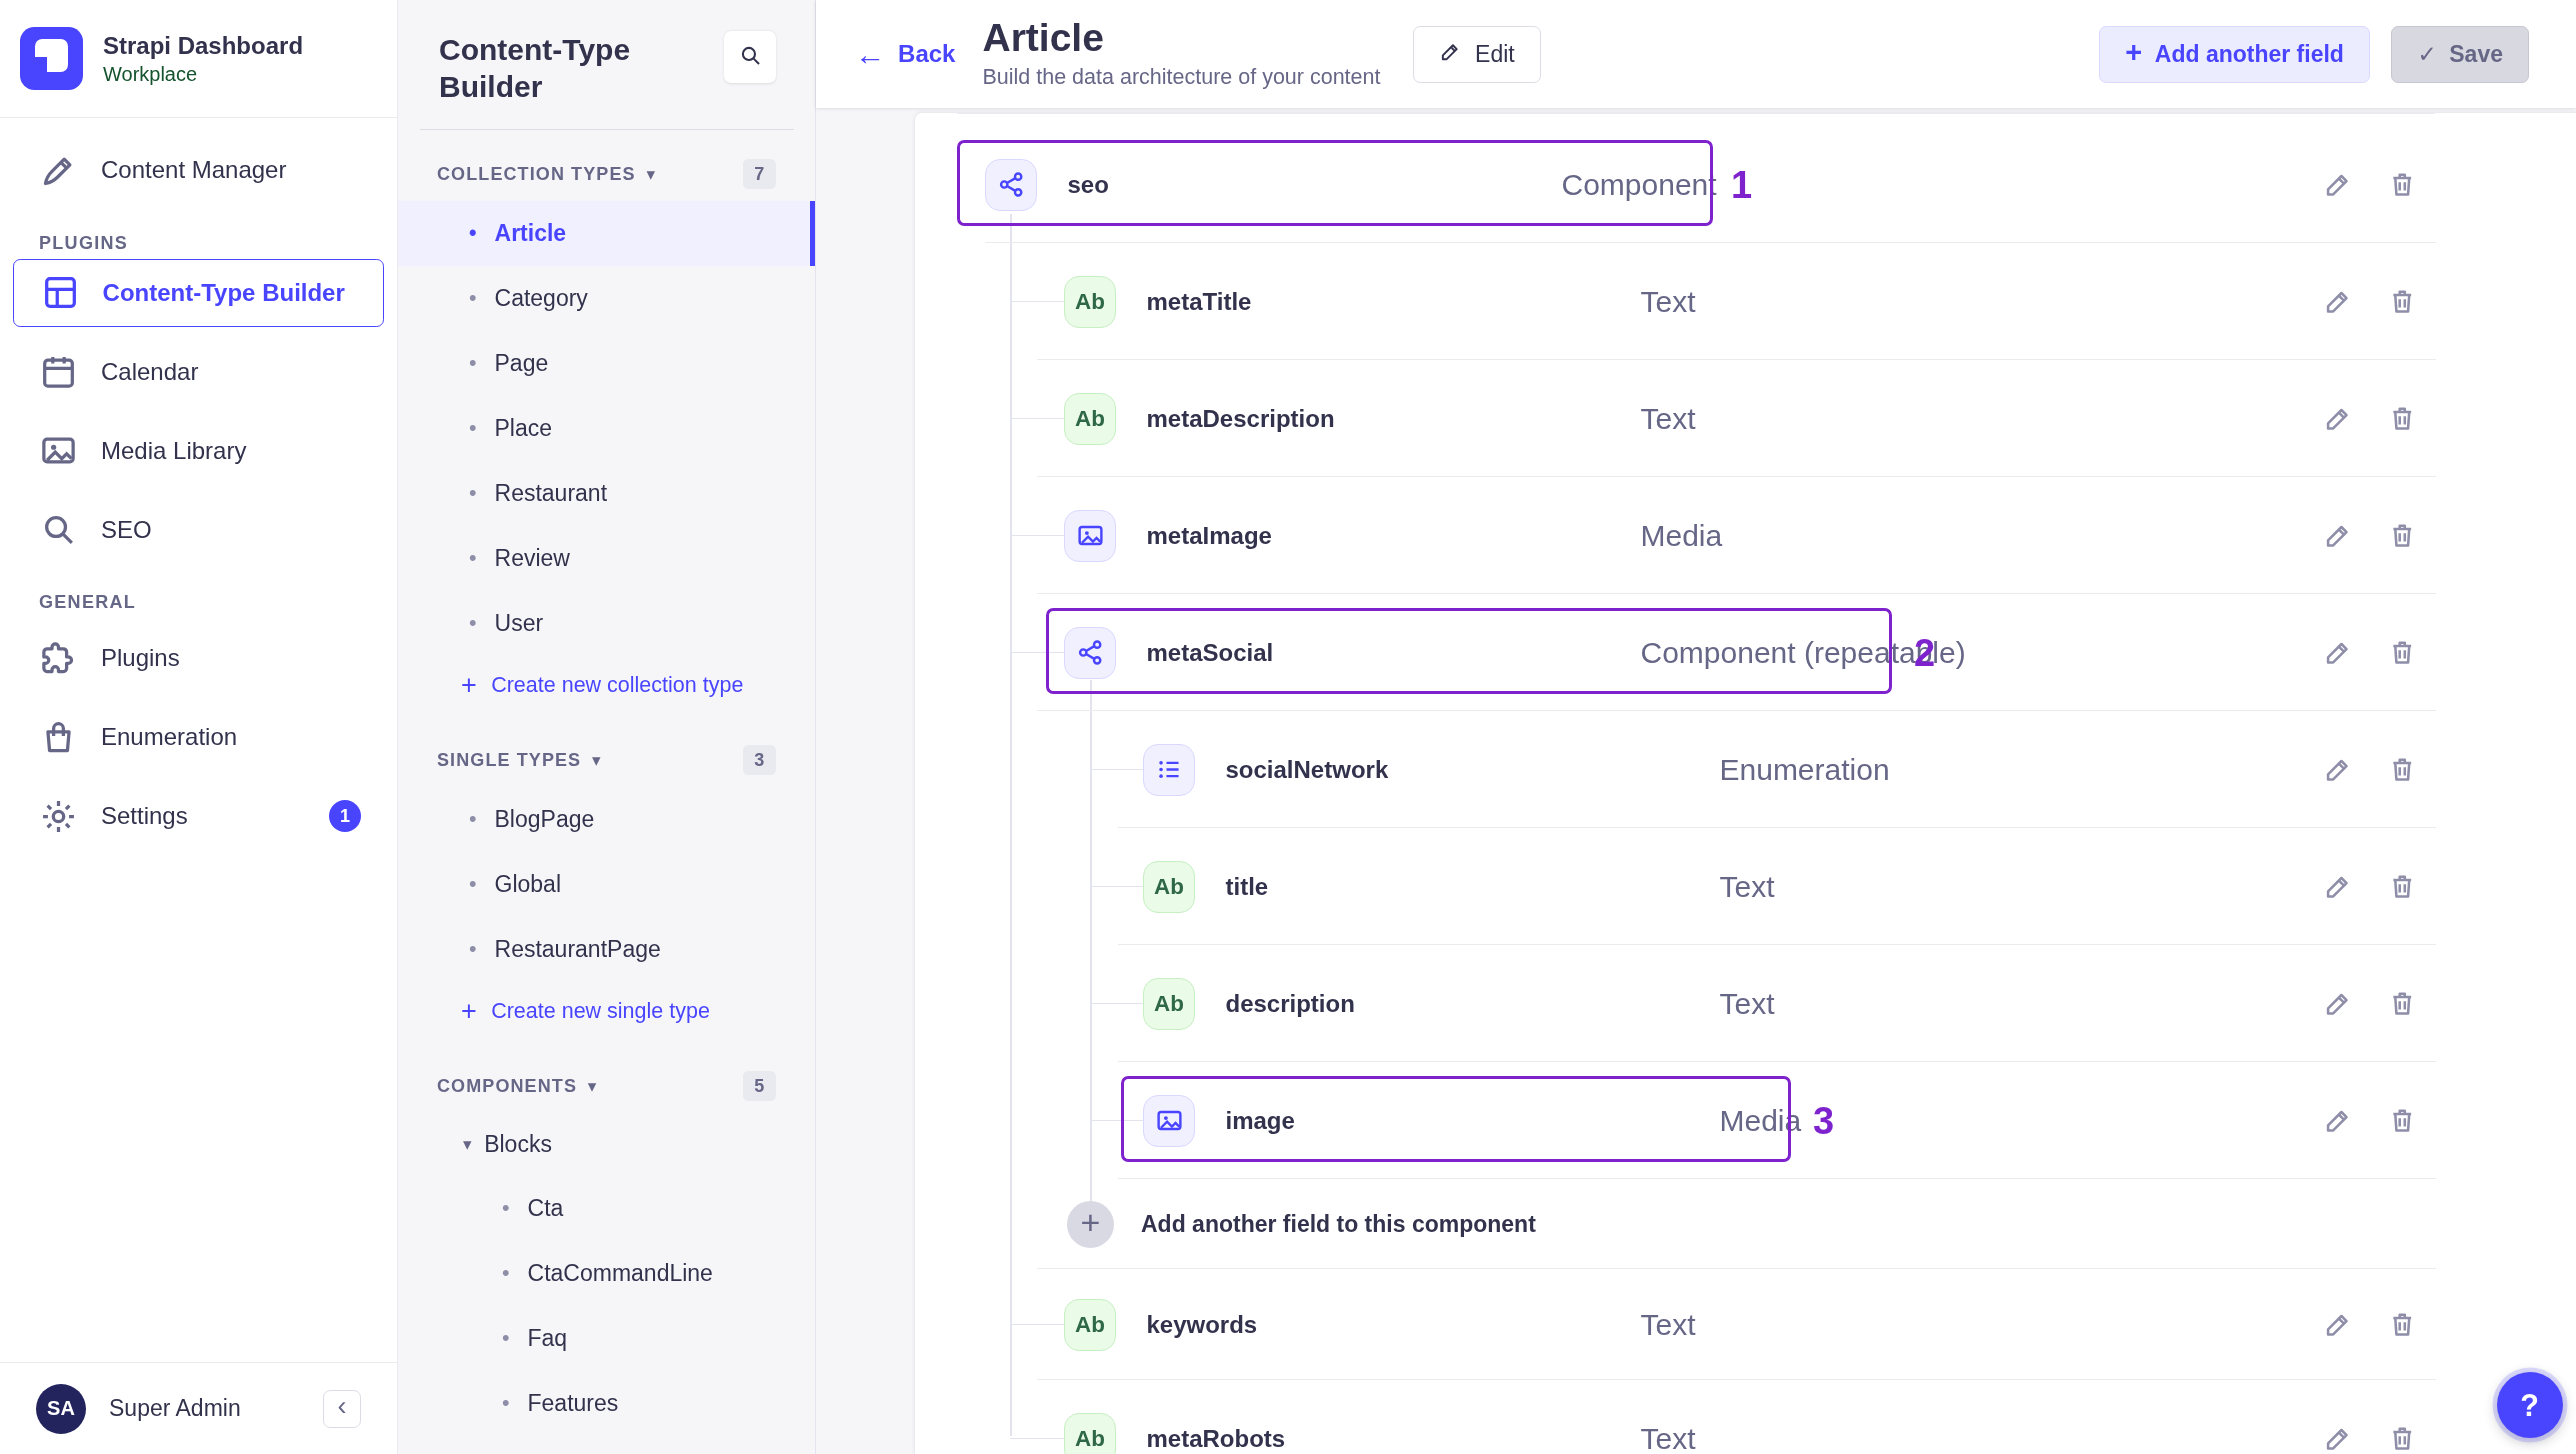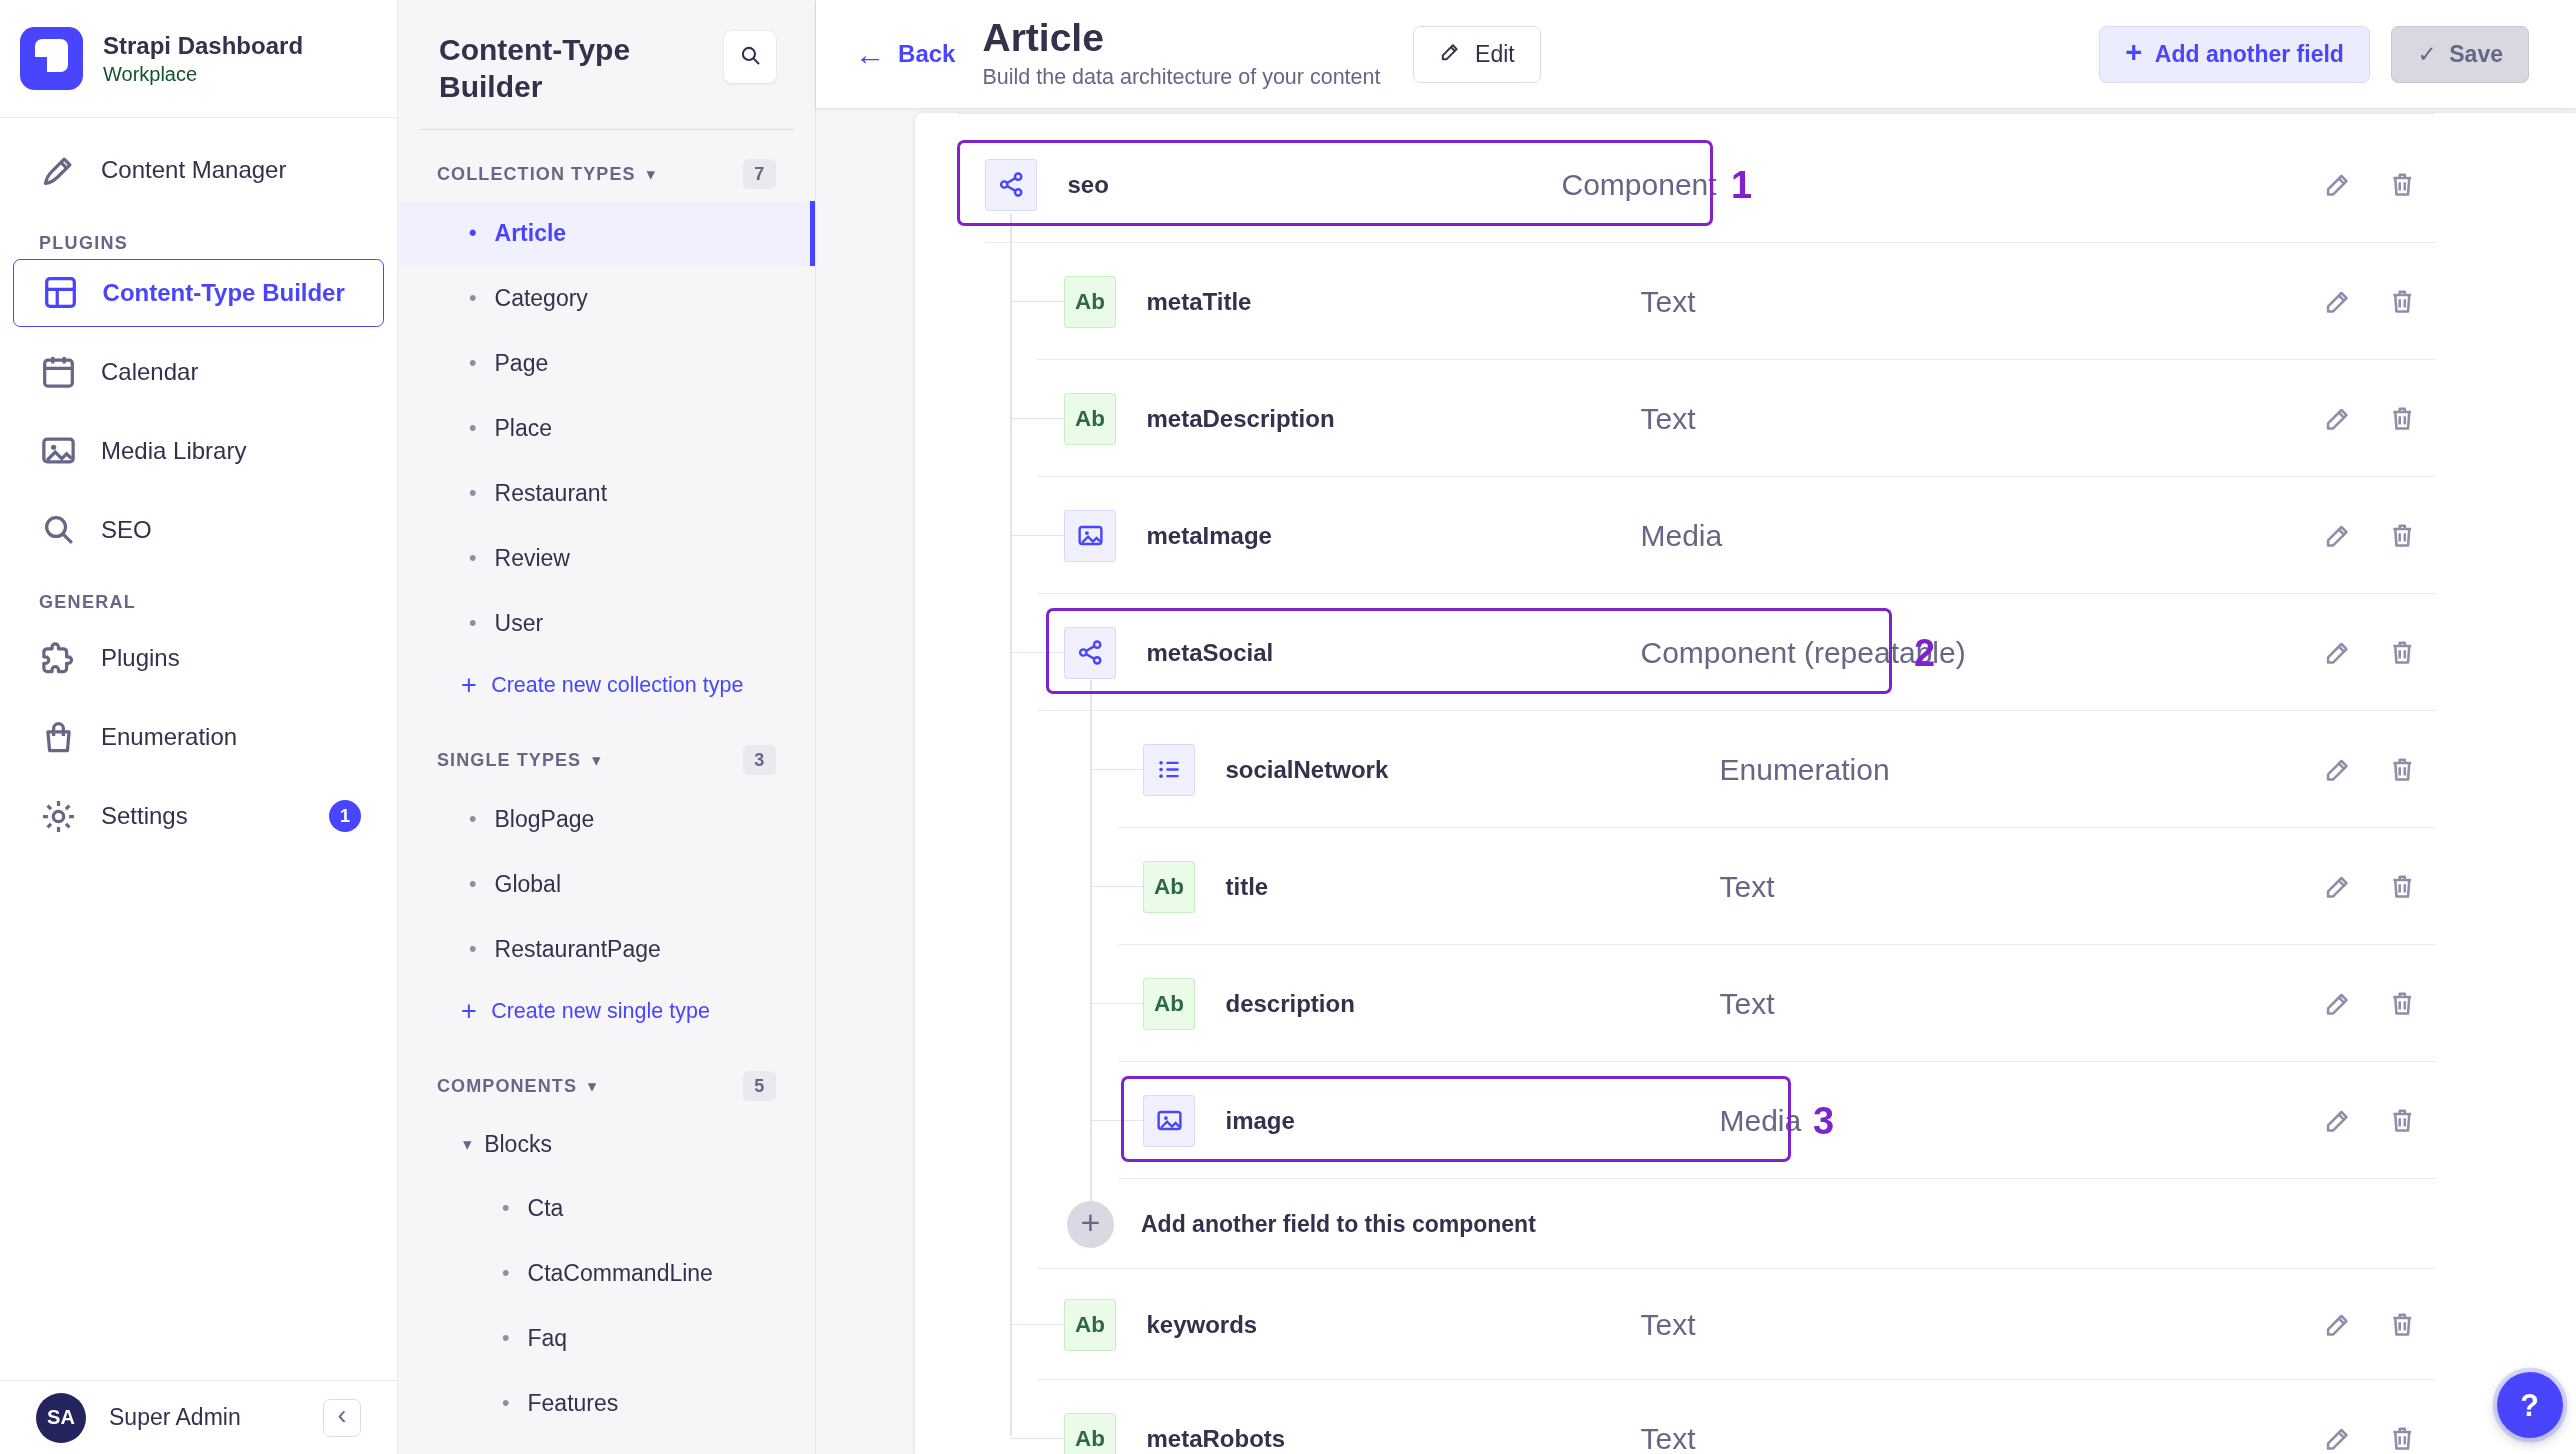--- a/index.html
+++ b/index.html
@@ -27,21 +27,21 @@
   .brand-sub   { font-size:20px; color:#14532d; margin-top:2.7px; }
 
   .sb-nav { flex:1; padding-top:12.6px; overflow:hidden; }
   .nav-item { height:79px; display:flex; align-items:center; gap:23px; padding:0 36px 0 39px; font-size:24px; color:#32324d; cursor:pointer; }
   .nav-item .nicon { color:#666687; display:flex; }
   .nav-section-label { margin:23px 0 5.4px 39px; font-size:18px; font-weight:700; letter-spacing:1.3px; color:#666687; }
   .nav-item.active { margin:5.4px 12.6px; height:68px; padding:0 23px 0 27px; border:1.8px solid #4945ff; border-radius:7.2px; background:#ffffff; color:#4945ff; font-weight:600; }
   .nav-item.active .nicon { color:#4945ff; }
   .nav-badge { min-width:32px; height:32px; padding:0 9px; border-radius:16px; background:#4945ff; color:#fff; font-size:18px; font-weight:700; display:flex; align-items:center; justify-content:center; margin-left:auto; }
 
-  .sb-foot { height:74px; border-top:0.9px solid #eaeaef; display:flex; align-items:center; padding:0 36px; }
+  .sb-foot { height:92px; border-top:0.9px solid #eaeaef; display:flex; align-items:center; padding:0 36px; }
   .avatar { width:50px; height:50px; border-radius:50%; background:#23235e; color:#fff; font-size:20px; font-weight:700; display:flex; align-items:center; justify-content:center; flex:none; }
   .user-name { margin-left:23px; font-size:23px; color:#32324d; }
   .collapse-btn { margin-left:auto; width:38px; height:38px; border:0.9px solid #dcdce4; border-radius:7.2px; background:#fff; color:#666687; font-size:27px; display:flex; align-items:center; justify-content:center; padding-bottom:3.6px; }
 
   
   .subnav { width:418px; height:100%; background:#f6f6f9; border-right:0.9px solid #e4e4ee; display:flex; flex-direction:column; overflow:hidden; }
   .sn-head { padding:30.5px 39px 23px 41px; display:flex; justify-content:space-between; align-items:flex-start; }
   .sn-title { font-size:30px; font-weight:700; color:#32324d; width:251px; line-height:1.25; }
   .sn-search { width:52px; height:52px; background:#fff; border-radius:7.2px; display:flex; align-items:center; justify-content:center; color:#32324d; box-shadow:0 0.9px 2.7px rgba(33,33,52,.12); }
   .sn-divider { height:0.9px; background:#dcdce4; margin:0 21.5px; }
@@ -90,21 +90,21 @@
   .frow.lvl2::after { left:133px; }
   .frow.no-sep::after { display:none; }
   .frow.lvl1::before { content:""; position:absolute; left:25px; top:calc(50% - 0.9px); width:54px; height:1.8px; background:#e3e3ee; }
   .frow.lvl2::before { content:""; position:absolute; left:105px; top:calc(50% - 0.9px); width:53px; height:1.8px; background:#e3e3ee; }
   .frow.h-add::before { display:none; }
 
   .vline { position:absolute; width:1.8px; background:#e3e3ee; }
   .vline-a { left:95px; top:101px; height:1222px; }
   .vline-b { left:175px; top:567px; height:541px; }
 
-  .ficon { width:52px; height:52px; border-radius:3px; display:flex; align-items:center; justify-content:center; flex:none; z-index:1; }
+  .ficon { width:52px; height:52px; border-radius:15px; display:flex; align-items:center; justify-content:center; flex:none; z-index:1; }
   .ic-text { background:#eafbe7; border:0.9px solid #c6f0c2; color:#2f6846; font-weight:700; font-size:22.4px; }
   .ic-purple { background:#f0f0ff; border:0.9px solid #d9d8ff; color:#4945ff; }
   .fname { margin-left:30.5px; width:494px; font-size:24px; font-weight:600; color:#32324d; }
   .ftype { font-size:30px; color:#666687; flex:1; }
   .factions { display:flex; gap:25px; padding-right:14.4px; }
   .act { width:39px; height:39px; color:#8e8ea9; display:flex; align-items:center; justify-content:center; }
 
   .hl { position:absolute; top:14.4px; height:86px; border:3.6px solid #7e22ce; border-radius:7.2px; z-index:2; pointer-events:none; }
   .hlnum { position:absolute; top:50%; transform:translateY(-50%); font-size:38px; font-weight:700; color:#7e22ce; z-index:2; }
 

